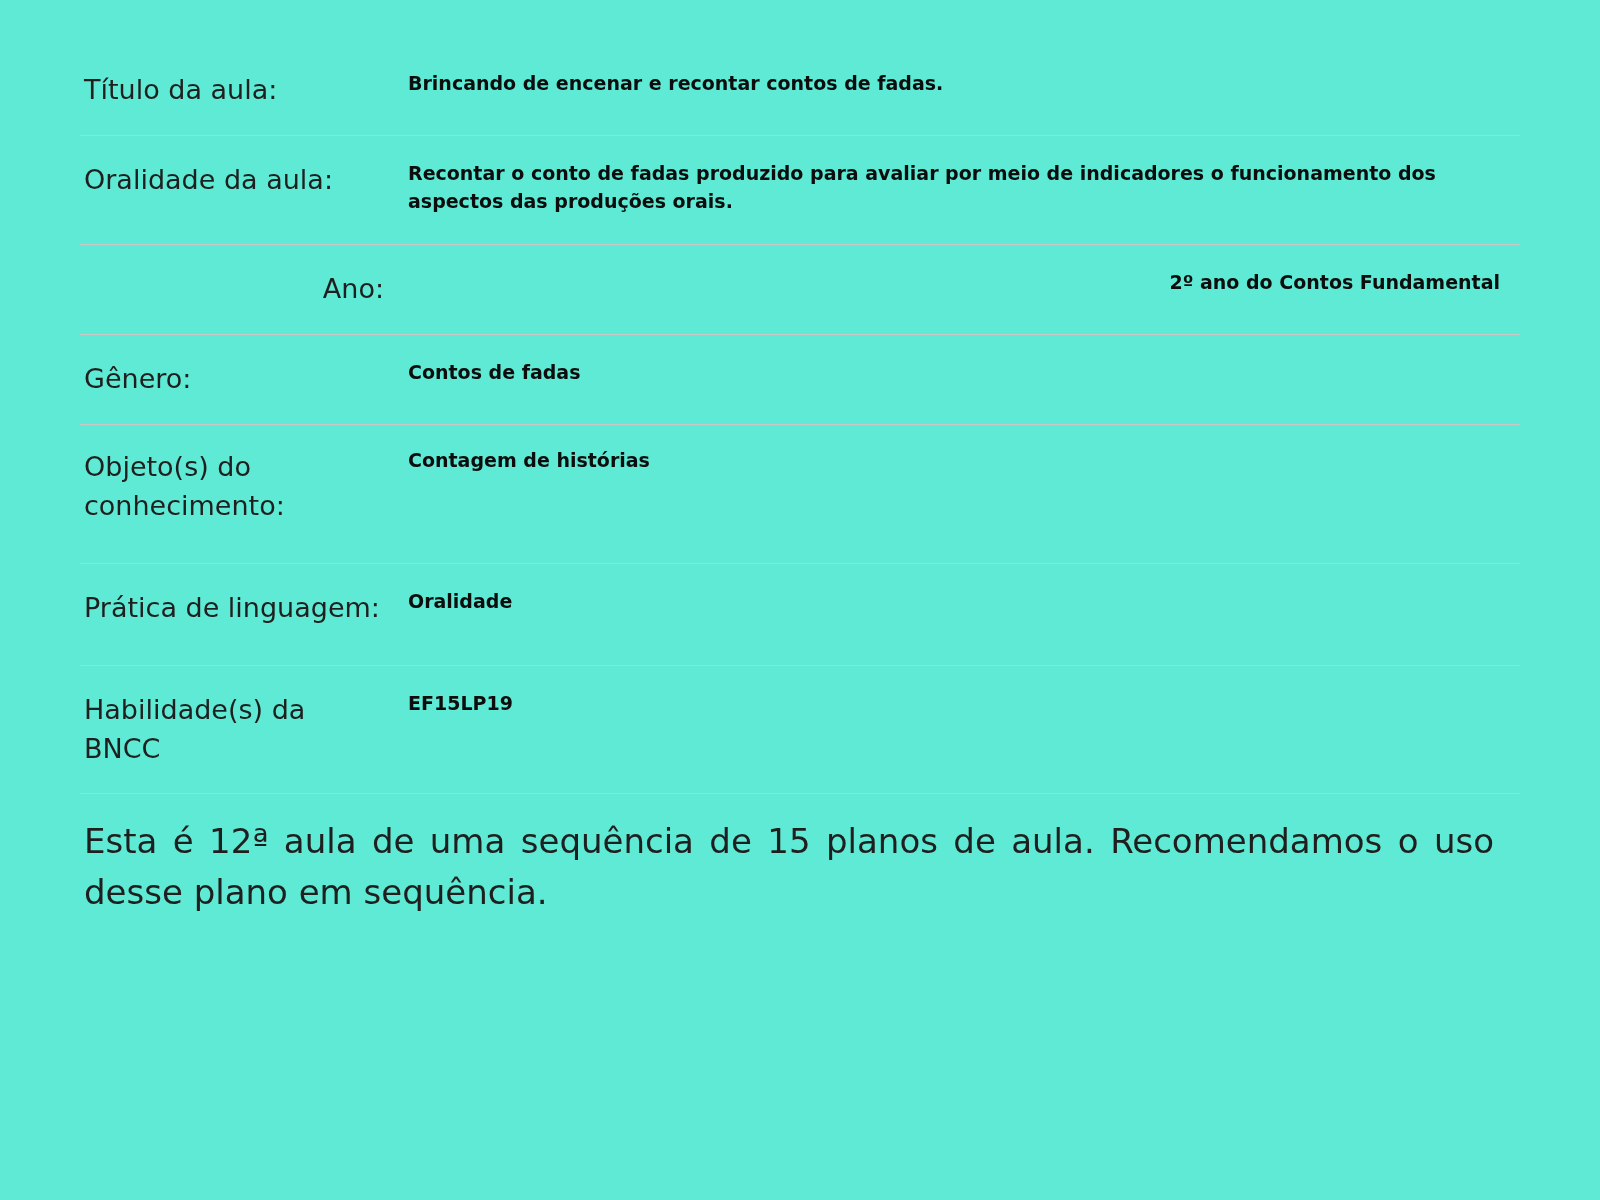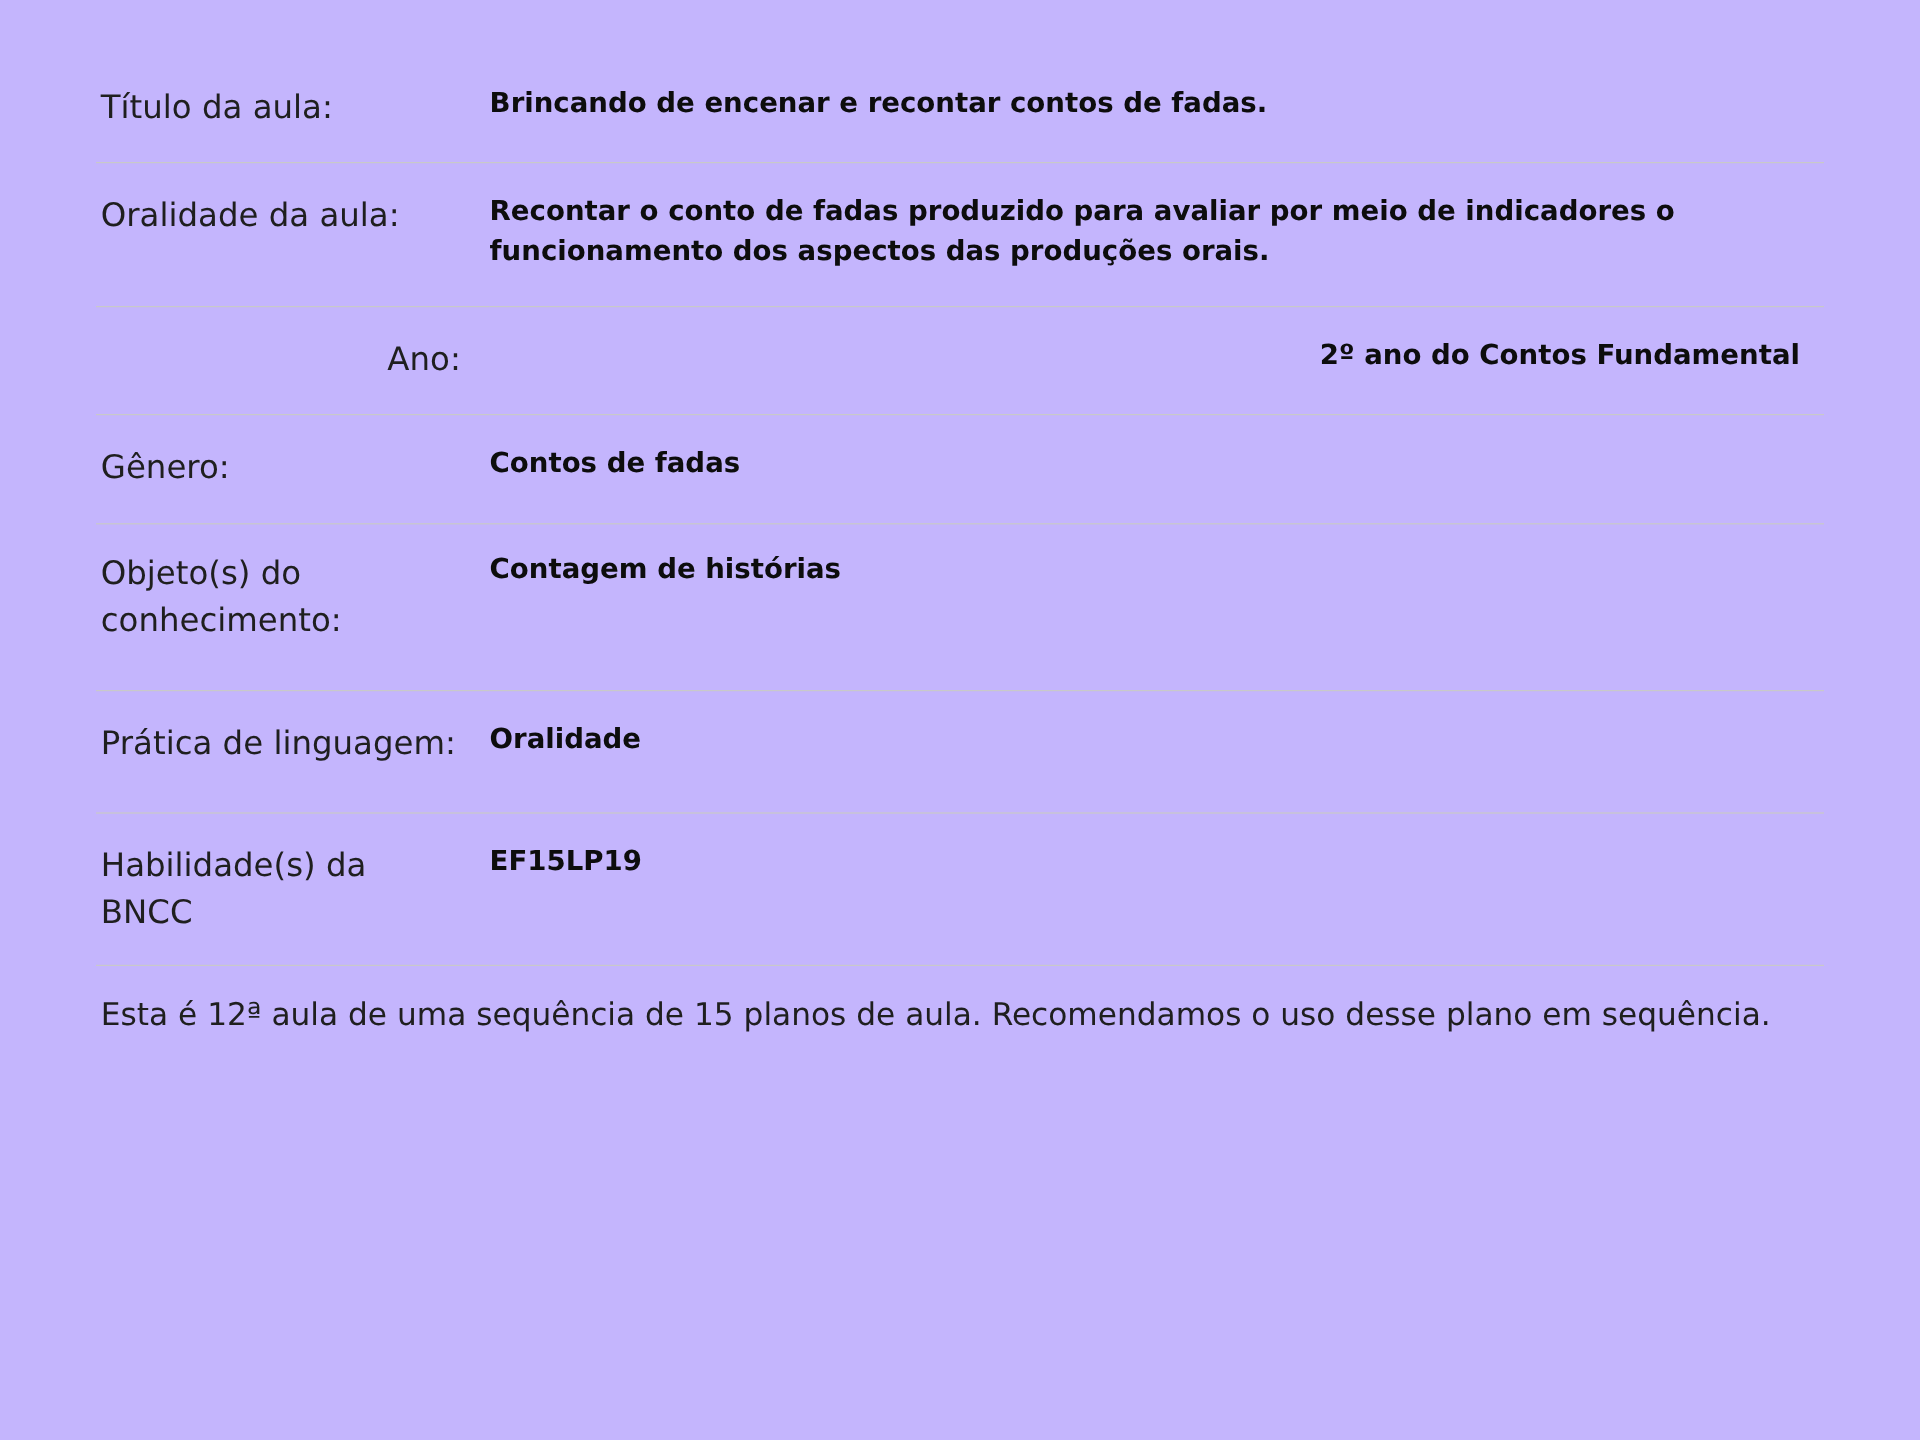--- a/index.html
+++ b/index.html
@@ -14,21 +14,21 @@
     font-family: "DejaVu Sans", sans-serif;
     color: #1a1a1a;
     -webkit-font-smoothing: antialiased;
   }
 
   .sheet {
     box-sizing: border-box;
     width: 1600px;
     height: 1200px;
     padding: 40px 0 0 0;
-    background: #c4b5fd;
+    background: #5eead4;
   }
 
   .plan-table {
     width: 1440px;
     margin: 0 auto;
     border-collapse: collapse;
     table-layout: fixed;
   }
 
   .plan-table tr {
@@ -47,42 +47,42 @@
     width: 300px;
     padding-right: 24px;
     padding-left: 4px;
     font-size: 27px;
     font-weight: 400;
     line-height: 1.45;
     color: #1f1f1f;
   }
 
   td.value {
-    font-size: 23px;
+    font-size: 19px;
     font-weight: 700;
     line-height: 1.46;
     color: #0d0d0d;
     padding-right: 20px;
   }
 
   
   tr.row-titulo td { padding-top: 30px; padding-bottom: 26px; }
   tr.row-finalidade td { padding-top: 24px; padding-bottom: 28px; }
   tr.row-ano td { padding-top: 24px; padding-bottom: 26px; text-align: right; }
   tr.row-genero td { padding-top: 24px; padding-bottom: 26px; }
   tr.row-objeto td { padding-bottom: 38px; }
   tr.row-pratica td { padding-top: 24px; padding-bottom: 38px; }
   tr.row-habilidade td { padding-top: 24px; padding-bottom: 24px; }
 
   .footnote {
     width: 1440px;
     margin: 22px auto 0 auto;
     padding-left: 4px;
     box-sizing: border-box;
-    font-size: 26px;
+    font-size: 34px;
     line-height: 1.5;
     color: #1f1f1f;
     text-align: justify;
     text-justify: inter-word;
     padding-right: 26px;
   }
 </style>
 </head>
 <body>
 

